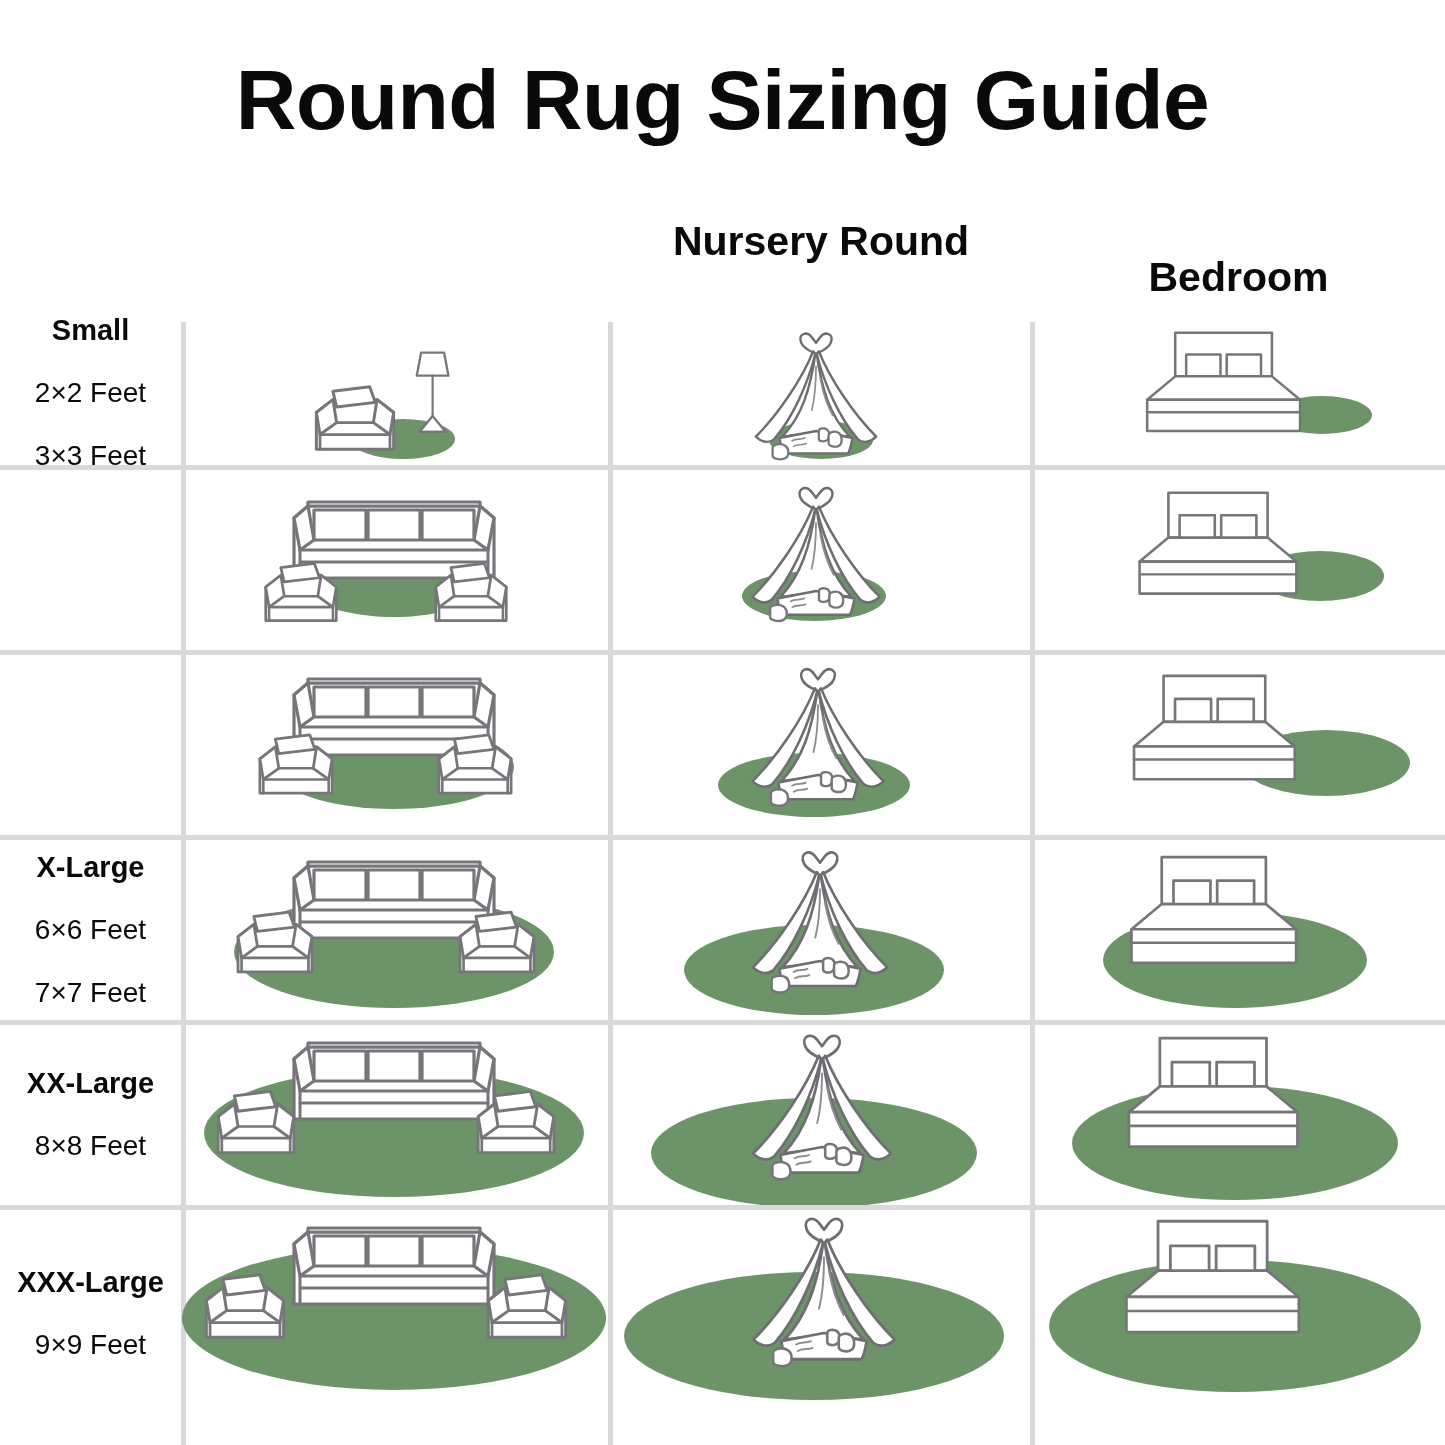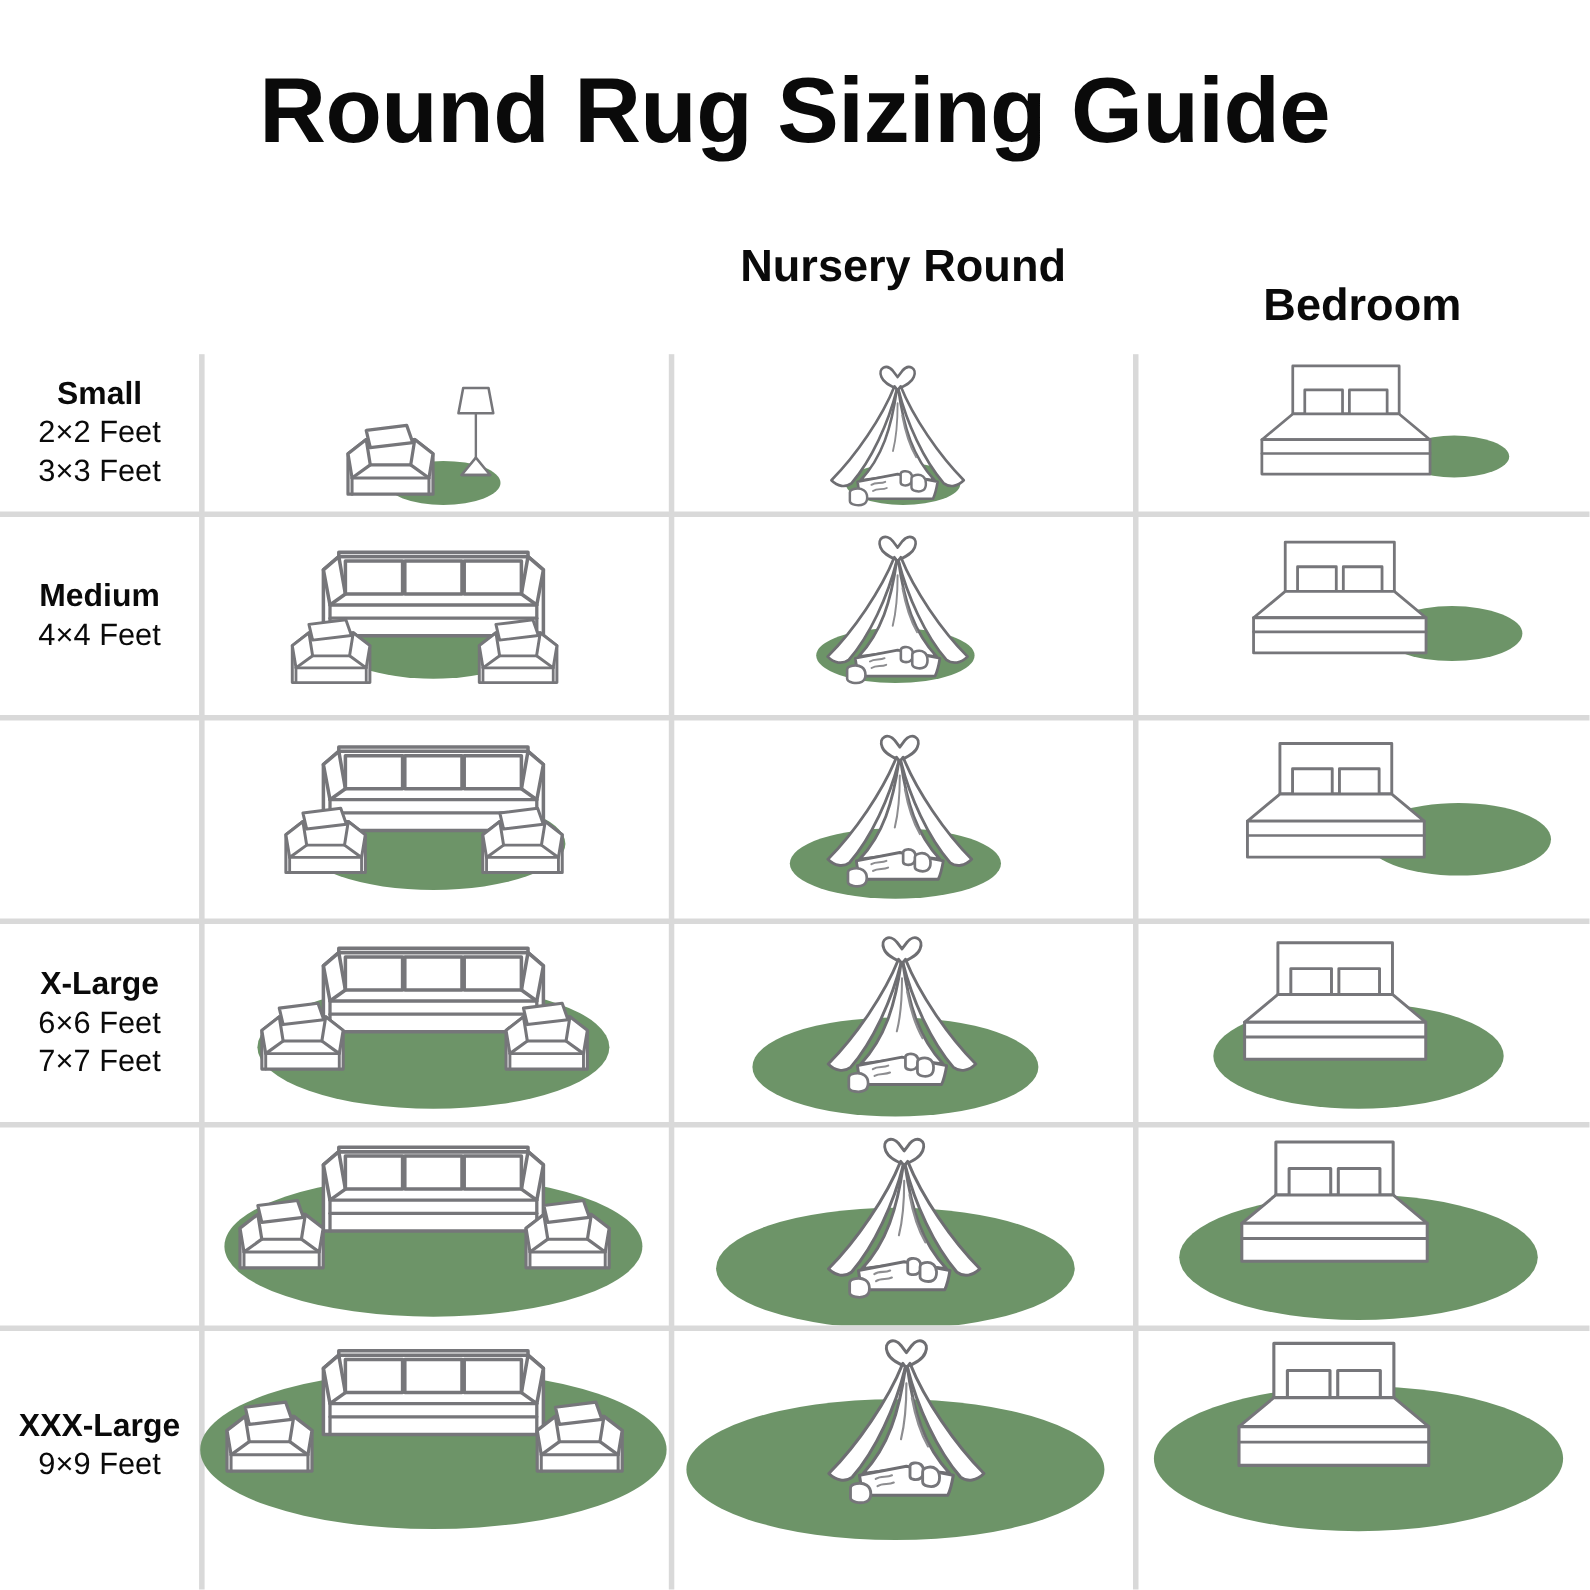--- a/index.html
+++ b/index.html
@@ -41,21 +41,21 @@
   .hline{position:absolute;left:0;width:1445px;height:5px;background:#d9d9d9;}
 
   
   .rowlabel{
     position:absolute;left:0;width:181px;
     text-align:left;
     color:#0a0a0a;
     display:flex;flex-direction:column;justify-content:center;align-items:center;
   }
   .rowlabel .rl-name{font-size:29px;font-weight:bold;line-height:1.22;}
-  .rowlabel .rl-size{font-size:28px;font-weight:400;line-height:1.24;}
+  .rowlabel .rl-size{font-size:28px;font-weight:400;line-height:1.24;margin-top:28px;}
 
   
   .cell{position:absolute;overflow:hidden;}
   .cell svg{display:block;width:100%;height:100%;}
 
   
   .sk{fill:#ffffff;stroke:#76767a;stroke-width:3.2;stroke-linejoin:round;stroke-linecap:round;}
   .sk-d{fill:none;stroke:#76767a;stroke-width:3;stroke-linecap:round;}
   .sk-tent{fill:#ffffff;stroke:#6e6e72;stroke-width:3.4;stroke-linejoin:round;stroke-linecap:round;}
   .sk-thin{fill:none;stroke:#8d8d90;stroke-width:2.4;stroke-linecap:round;}
@@ -79,28 +79,28 @@
   <div class="hline" style="top:650px"></div>
   <div class="hline" style="top:835px"></div>
   <div class="hline" style="top:1020px"></div>
   <div class="hline" style="top:1205px"></div>
 
   <div class="rowlabel" style="top:322px;height:143px">
     <div class="rl-name">Small</div>
     <div class="rl-size">2×2 Feet</div>
     <div class="rl-size">3×3 Feet</div>
   </div>
-  <div class="rowlabel" style="top:470px;height:180px">
-    <div class="rl-name">Medium</div>
-    <div class="rl-size">4×4 Feet</div>
-  </div>
   <div class="rowlabel" style="top:840px;height:180px">
     <div class="rl-name">X-Large</div>
     <div class="rl-size">6×6 Feet</div>
     <div class="rl-size">7×7 Feet</div>
+  </div>
+  <div class="rowlabel" style="top:1025px;height:180px">
+    <div class="rl-name">XX-Large</div>
+    <div class="rl-size">8×8 Feet</div>
   </div>
   <div class="rowlabel" style="top:1224px;height:180px">
     <div class="rl-name">XXX-Large</div>
     <div class="rl-size">9×9 Feet</div>
   </div>
 
   <svg width="0" height="0" style="position:absolute" aria-hidden="true">
     <defs>
 
       <g id="armchair">

